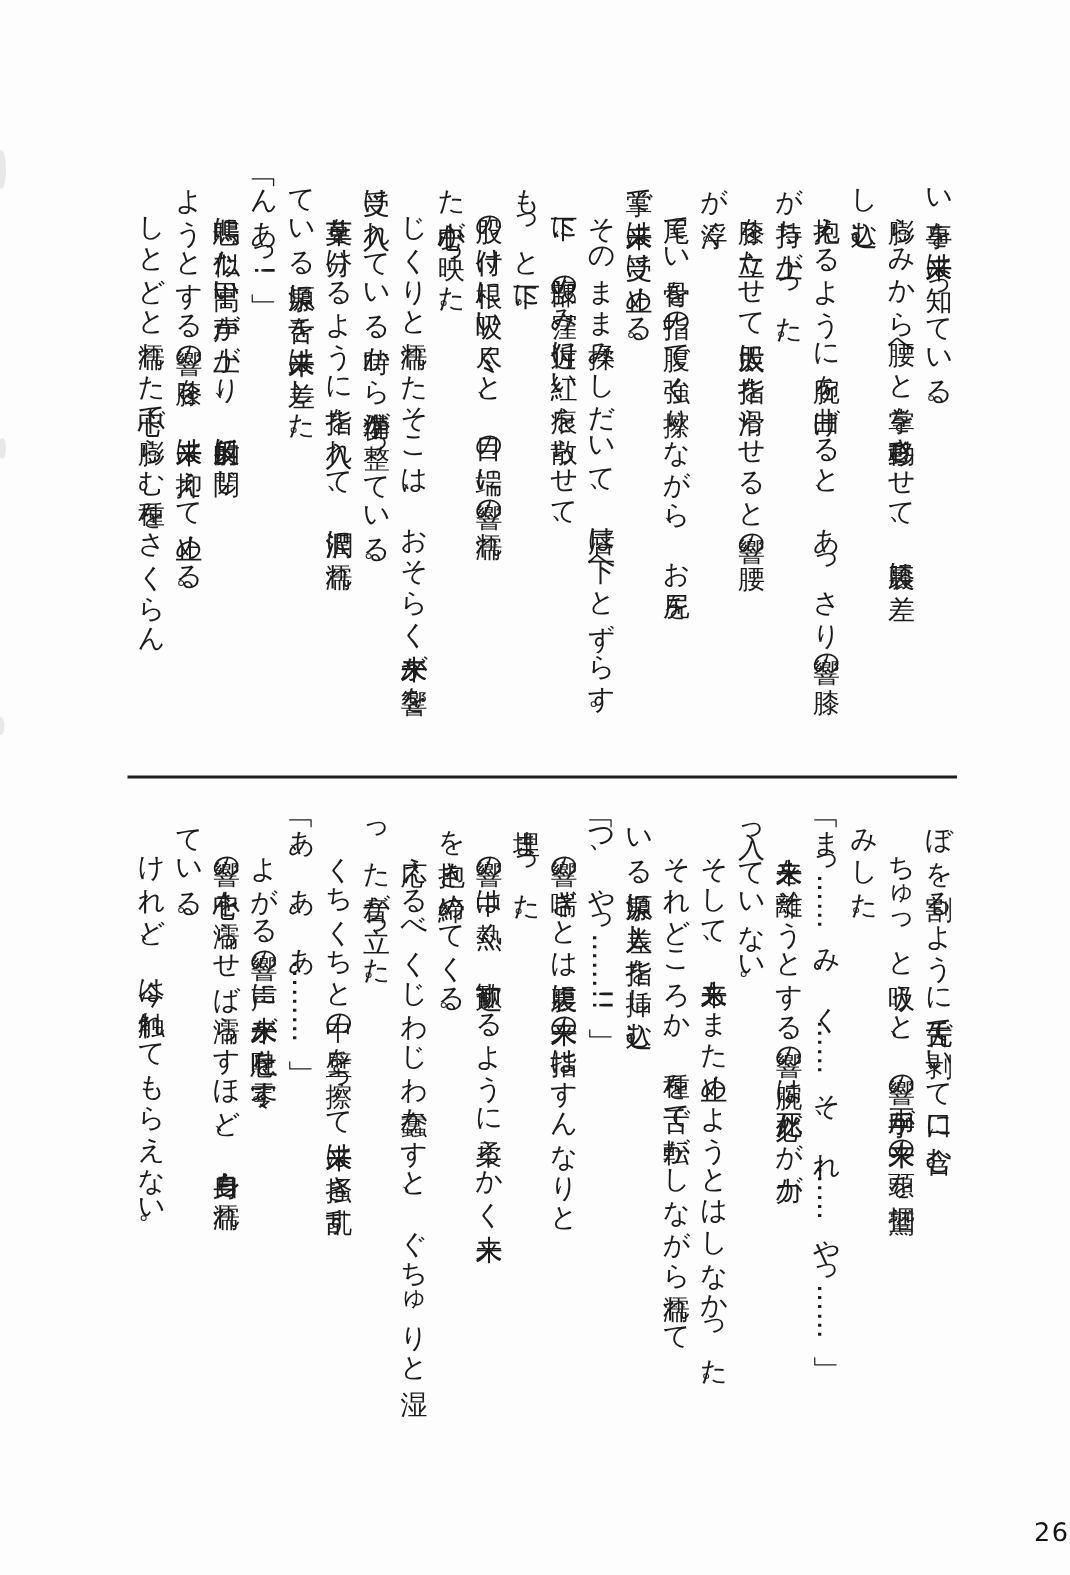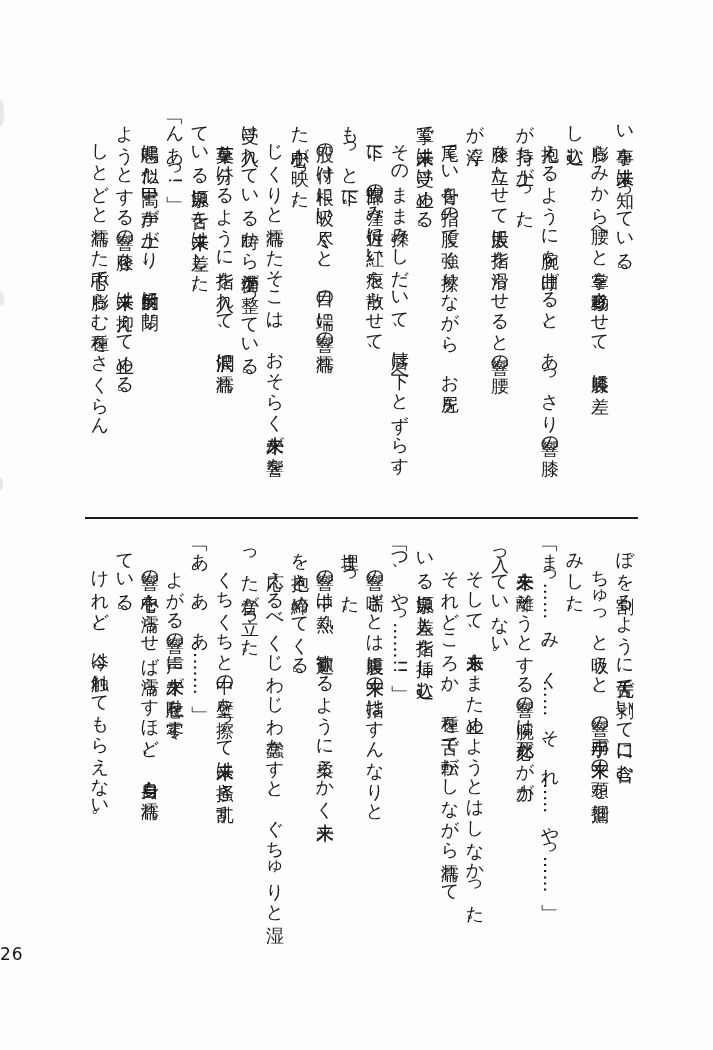--- a/index.html
+++ b/index.html
@@ -40,24 +40,24 @@
   .divider {
     position: absolute;
     top: 517px;
     left: 85px;
     width: 553px;
     height: 2px;
     background: #1e1e1e;
   }
   .pagenum {
     position: absolute;
-    top: 944px;
+    top: 1012px;
     left: 0;
     right: 0;
-    text-align: left;
+    text-align: right;
     font-size: 17px;
     letter-spacing: 1px;
     color: #141414;
   }
   
   .smudge {
     position: absolute;
     background: #cfcfcf;
     opacity: 0.45;
     border-radius: 50%;

